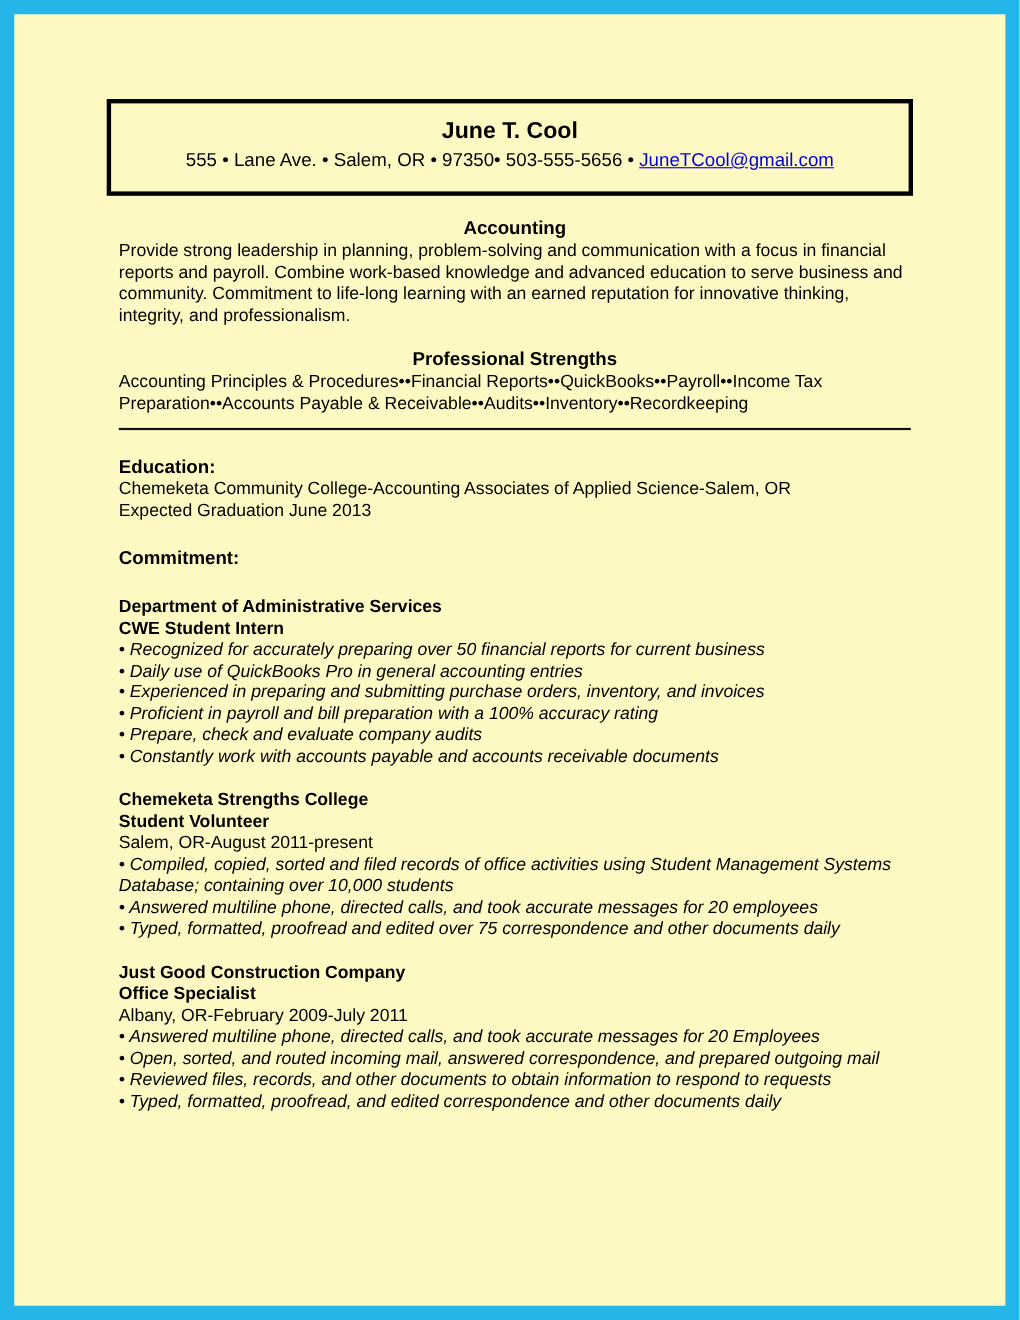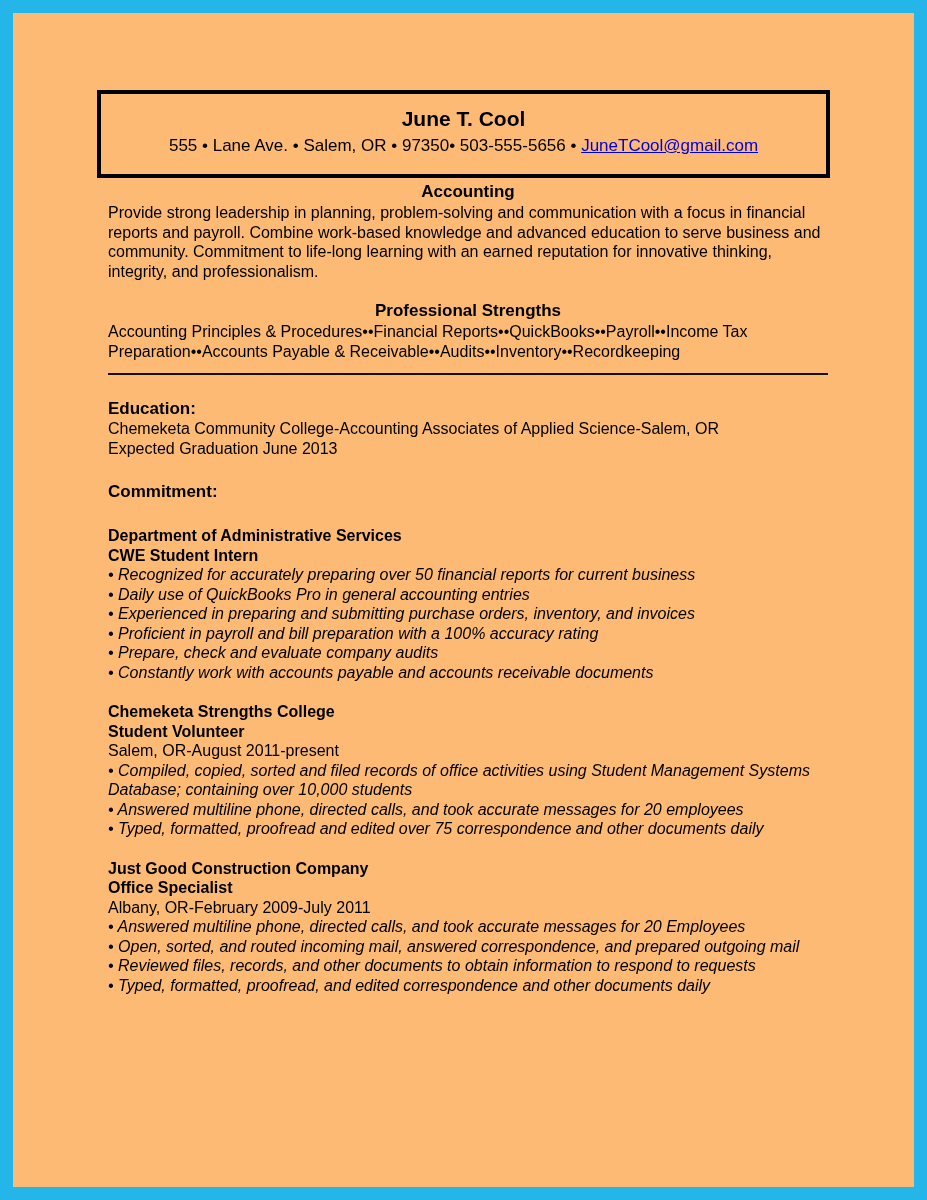--- a/index.html
+++ b/index.html
@@ -6,21 +6,21 @@
   html, body { background: #ffffff; }
   body {
     width: 927px; height: 1200px;
     font-family: "Liberation Sans", "DejaVu Sans", sans-serif;
     color: #000;
   }
   .page {
     position: relative;
     width: 927px; height: 1200px;
     border: 13px solid var(--frame, #24b5e9);
-    background: #fdba74;
+    background: #fef9c3;
     overflow: hidden;
   }
   .content {
     padding: 0 86px 0 95px;
   }
   .header-box {
     margin: 77px auto 0 auto;
     width: 733px;
     border: 4px solid #000;
     text-align: center;
@@ -39,21 +39,21 @@
   .contact a {
     color: var(--link, #0000dd);
     text-decoration: underline;
   }
   .center-heading {
     text-align: center;
     font-size: 17px;
     font-weight: bold;
     line-height: 20px;
   }
-  .h-accounting { margin-top: 4px; text-align: center; }
+  .h-accounting { margin-top: 20px; text-align: center; }
   .h-strengths  { margin-top: 20px; }
   p.body-text {
     font-size: 16px;
     line-height: 19.5px;
     margin-top: 1px;
   }
   .rule {
     border: none;
     border-top: 2px solid #111;
     margin-top: 12px;

